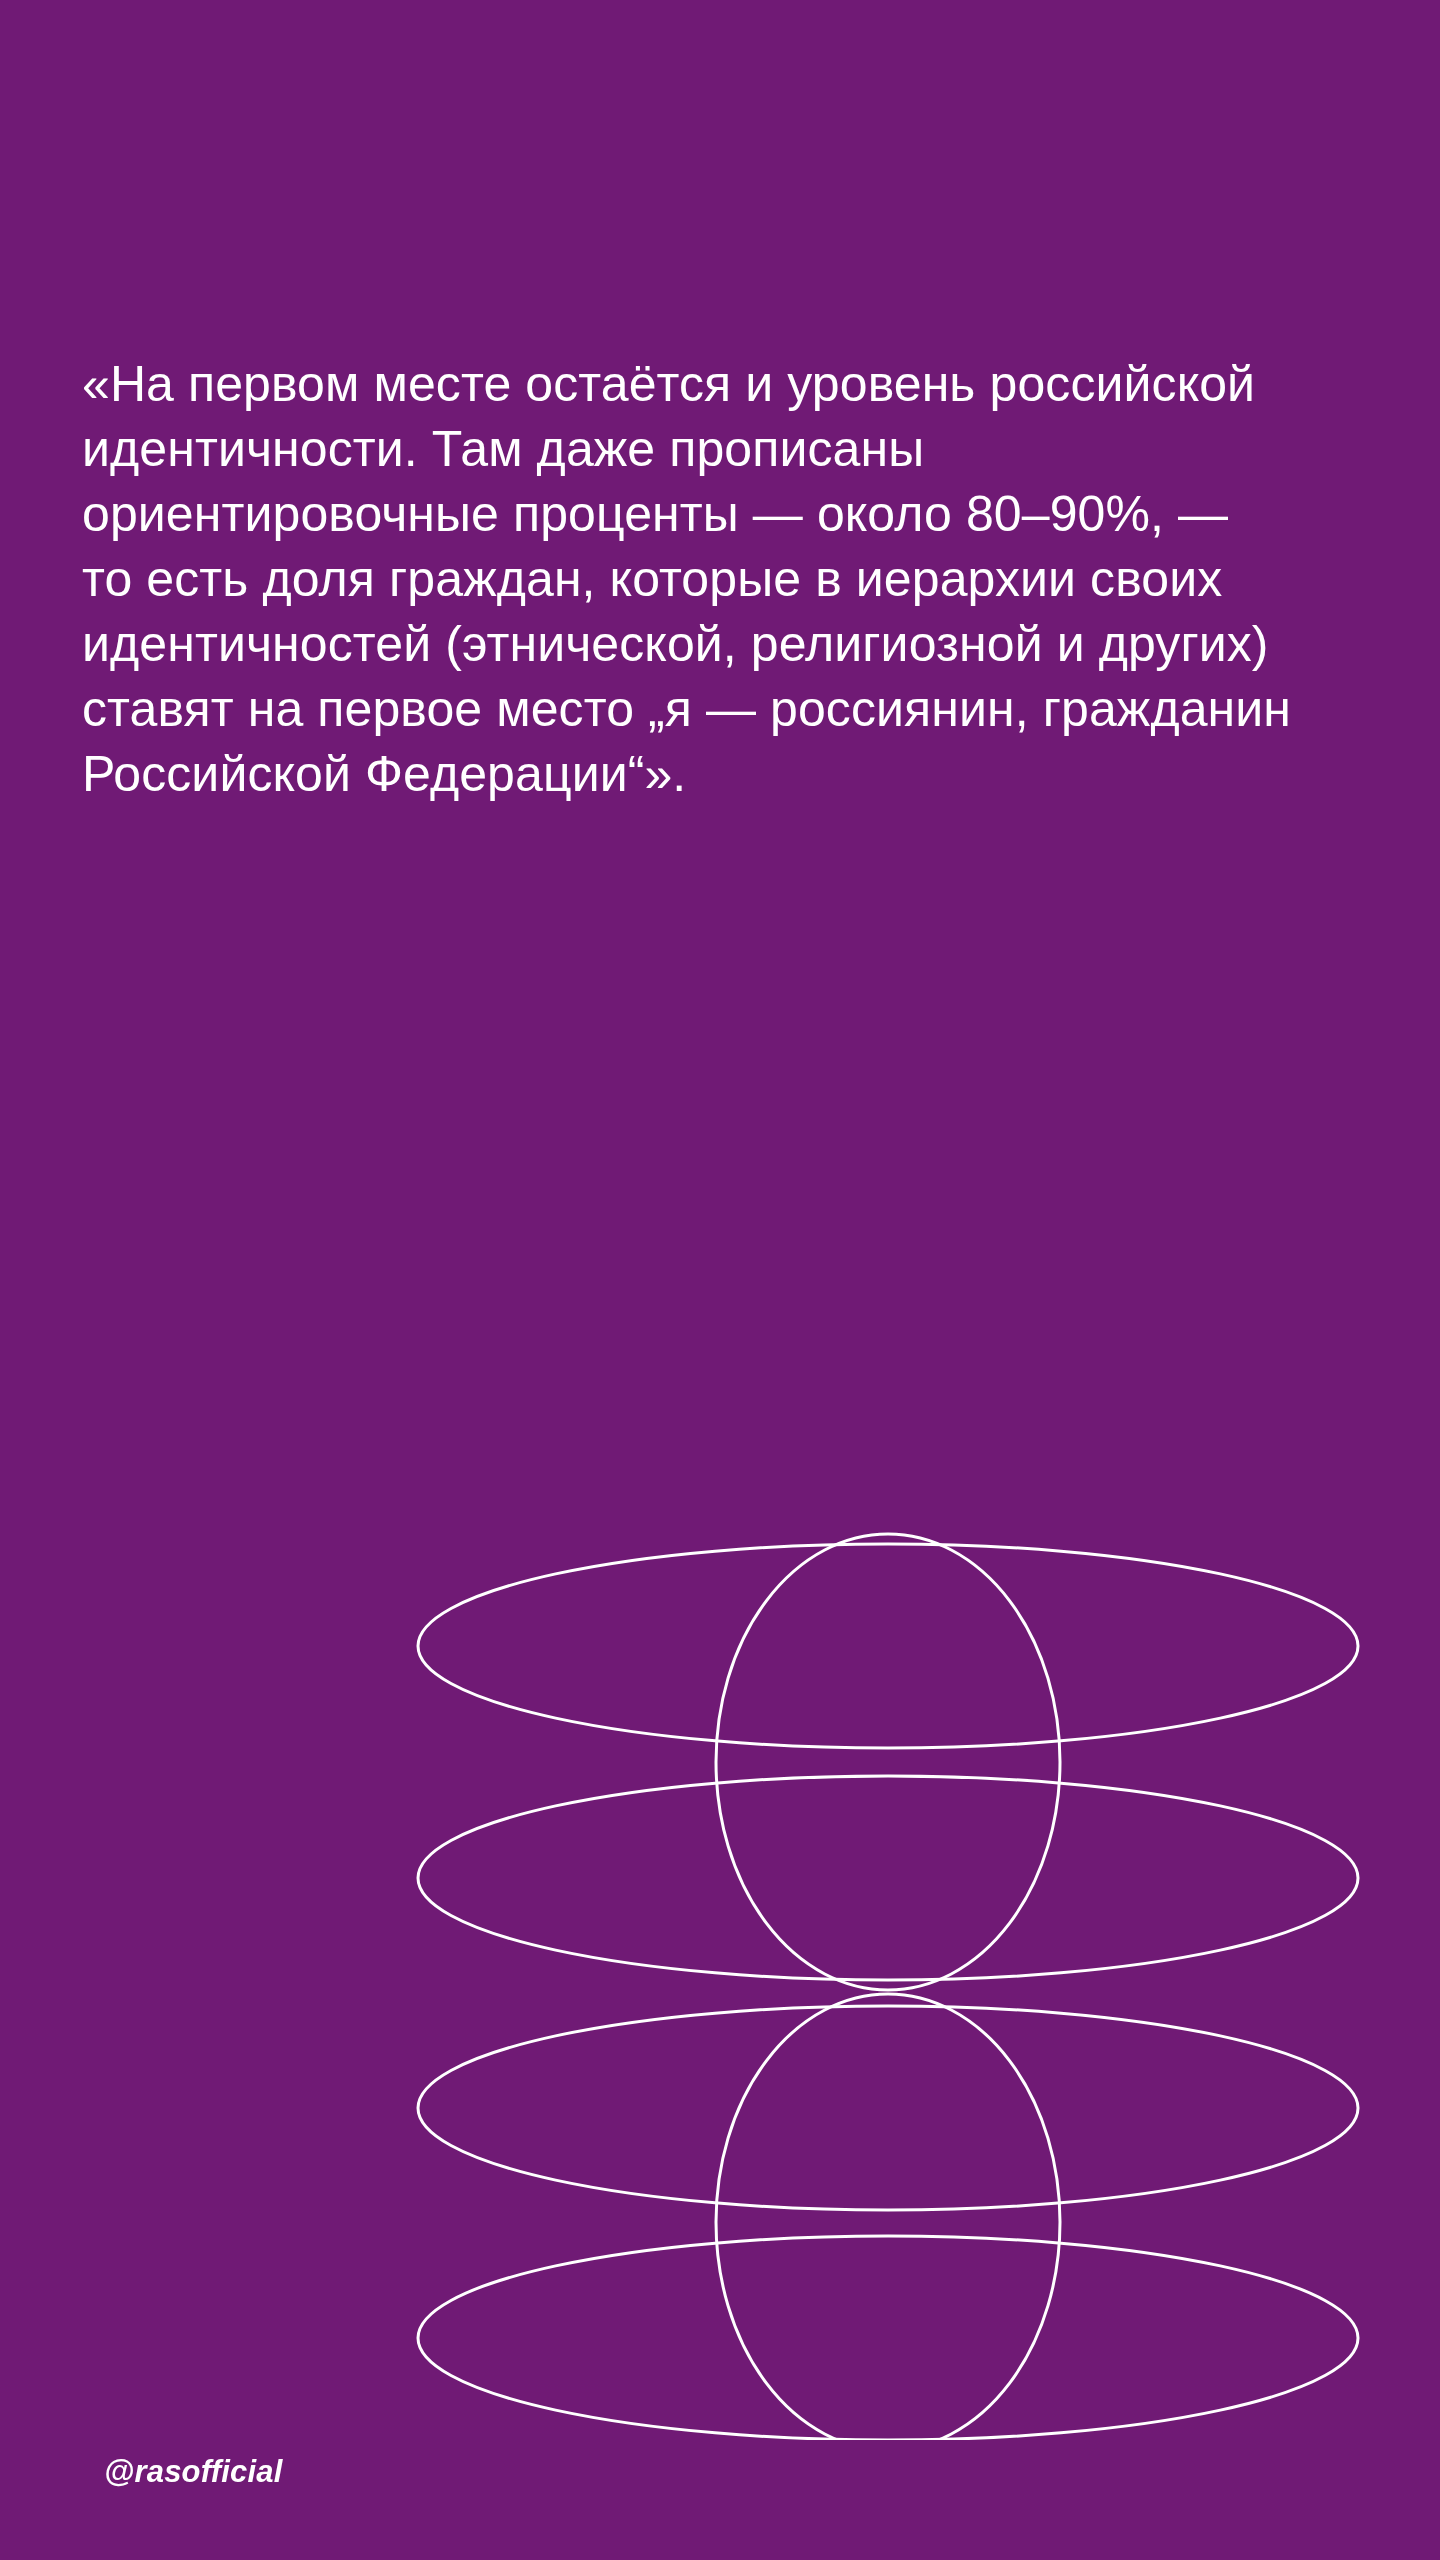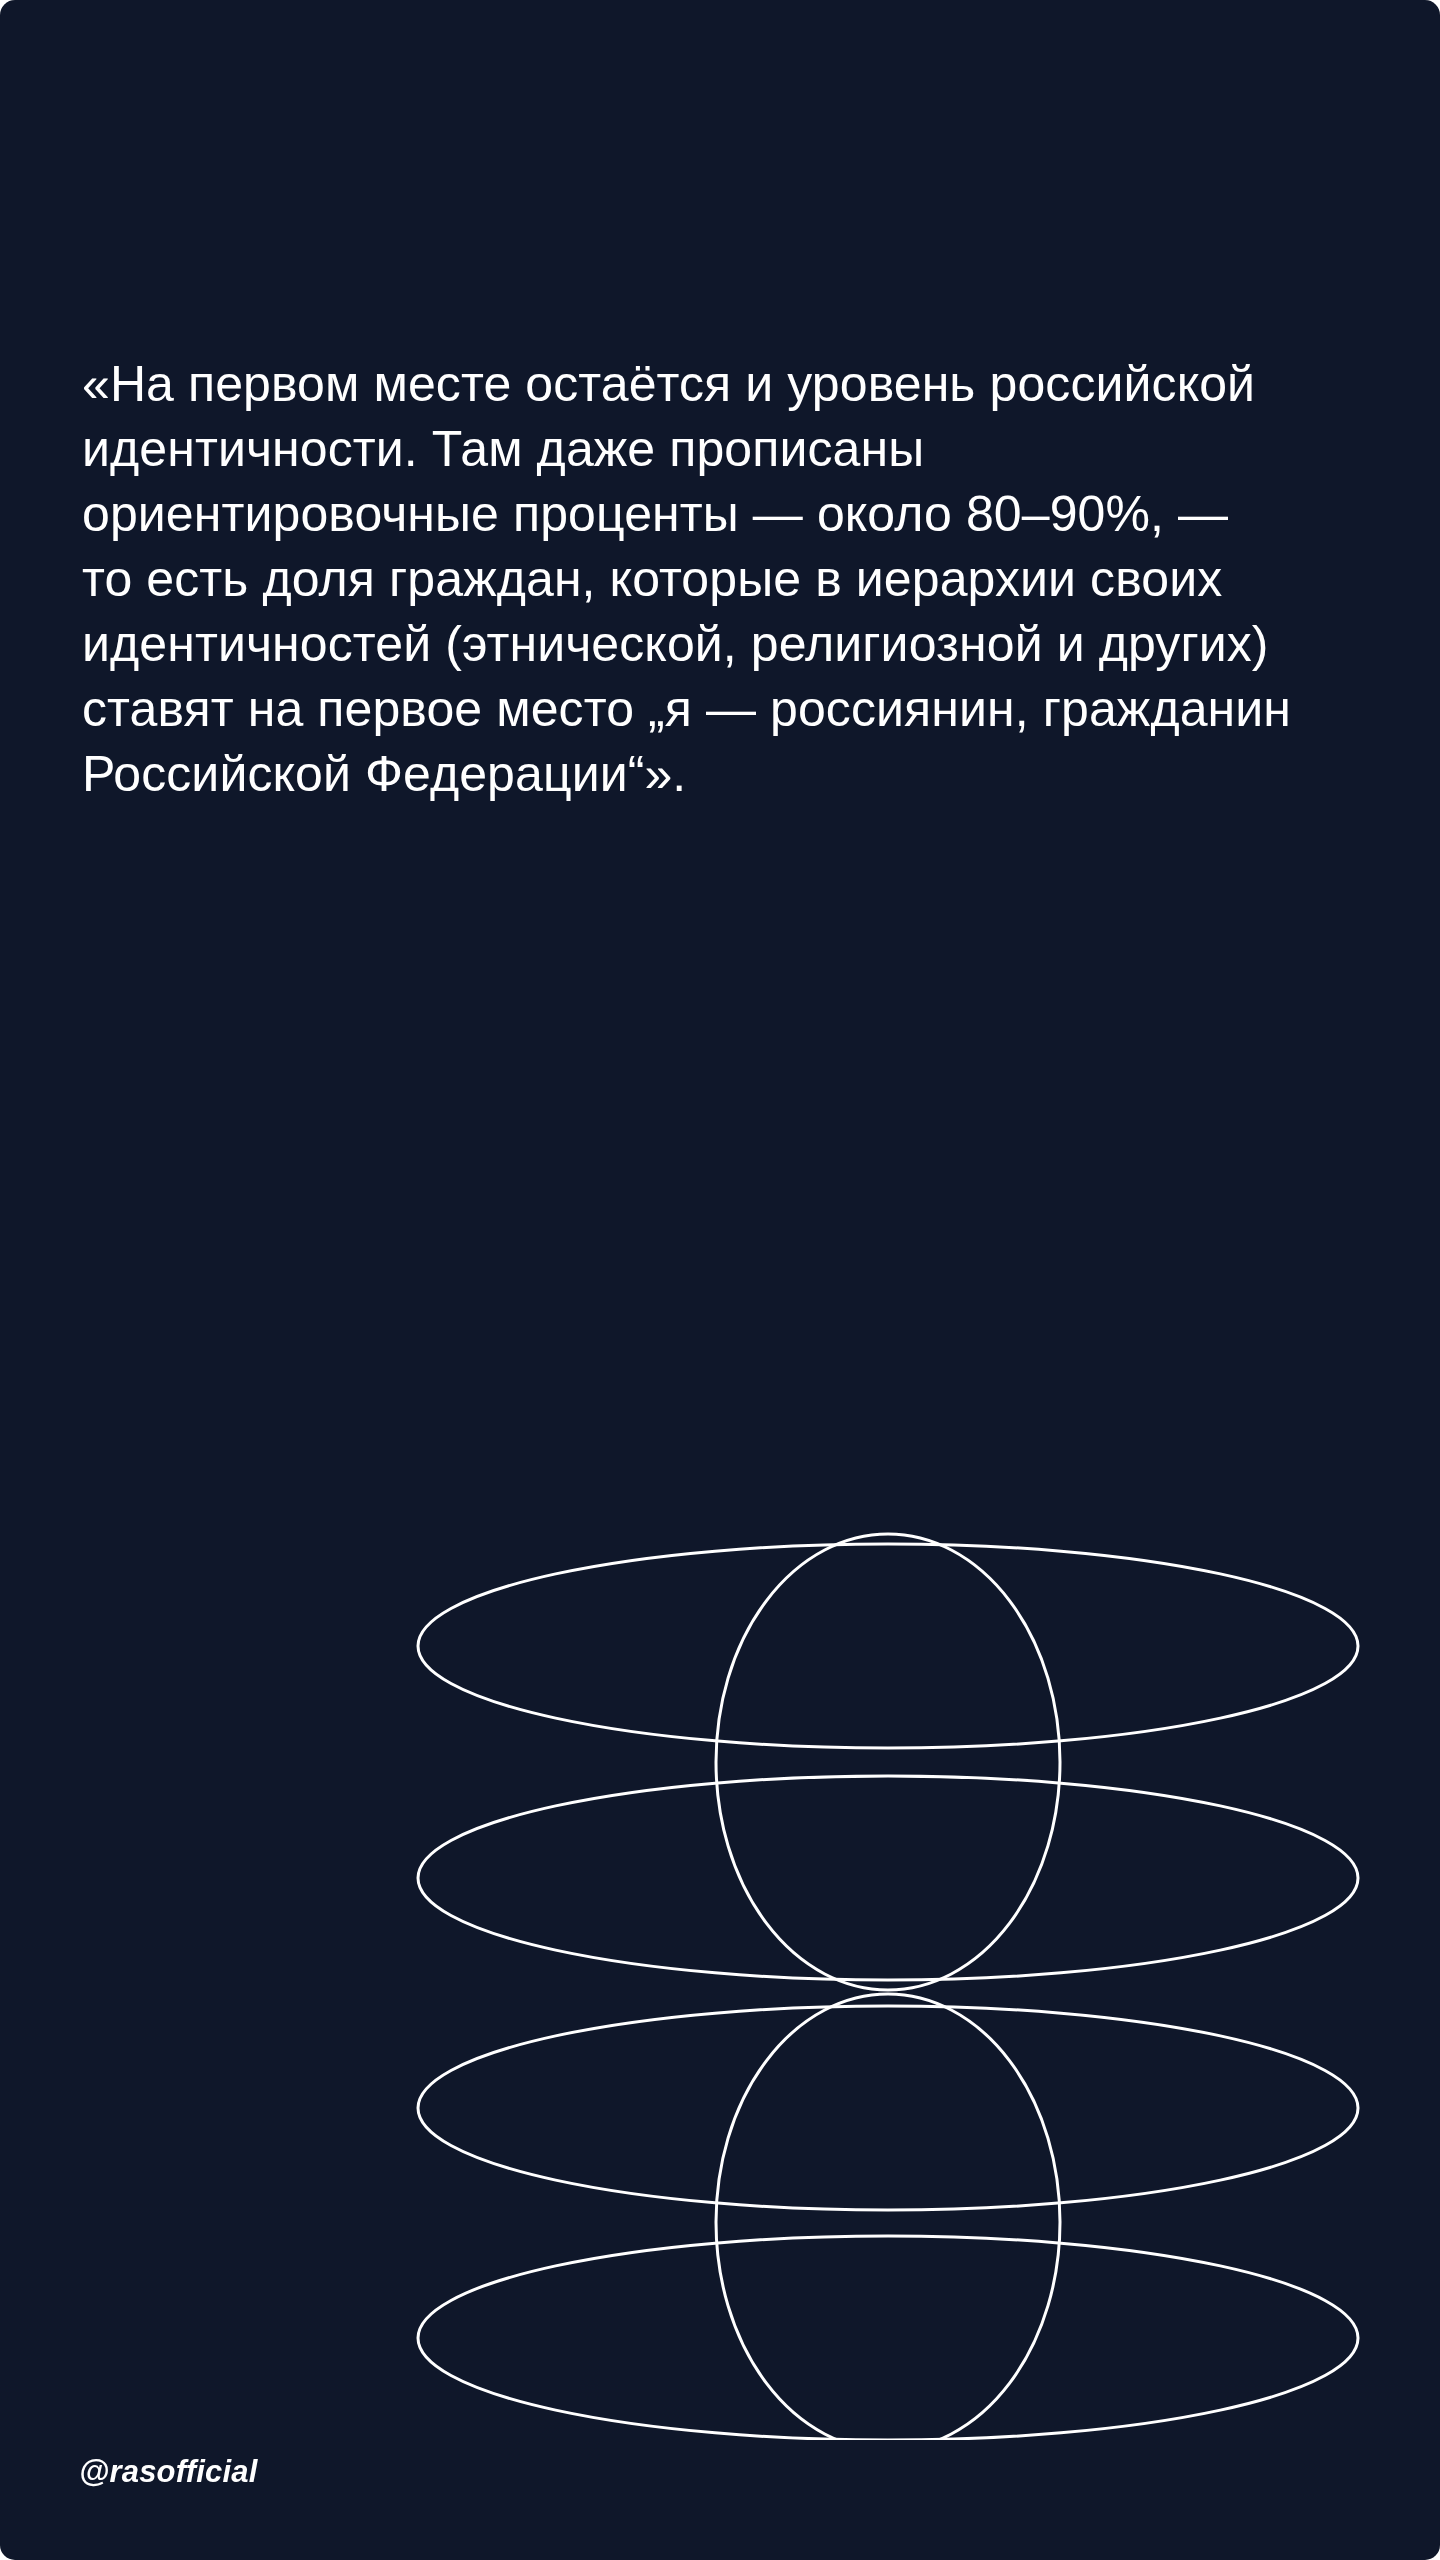--- a/index.html
+++ b/index.html
@@ -10,23 +10,22 @@
   body {
     width: 1440px;
     height: 2560px;
     overflow: hidden;
     font-family: "Liberation Sans", sans-serif;
   }
   .card {
     position: relative;
     width: 1440px;
     height: 2560px;
-    background: #0f172a;
+    background: #701a75;
     overflow: hidden;
-    border-radius: 15px;
   }
   .quote-block {
     position: absolute;
     left: 82px;
     top: 352px;
     width: 1210px;
   }
   .quote-text {
     color: #ffffff;
     font-size: 50px;
@@ -38,21 +37,21 @@
   }
   .art {
     position: absolute;
     left: 0;
     top: 1480px;
     width: 1440px;
     height: 960px;
   }
   .handle {
     position: absolute;
-    left: 79px;
+    left: 104px;
     bottom: 70px;
     color: #ffffff;
     font-size: 31px;
     font-style: italic;
     font-weight: 700;
     letter-spacing: 0.2px;
   }
 </style>
 </head>
 <body>

